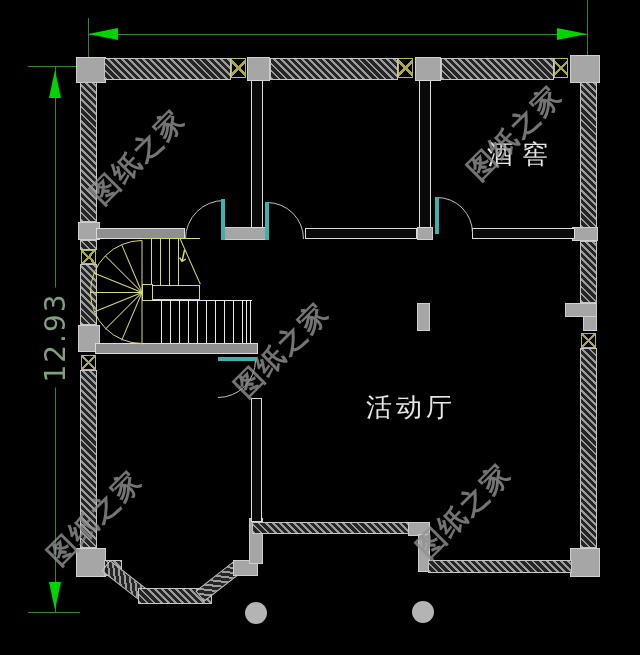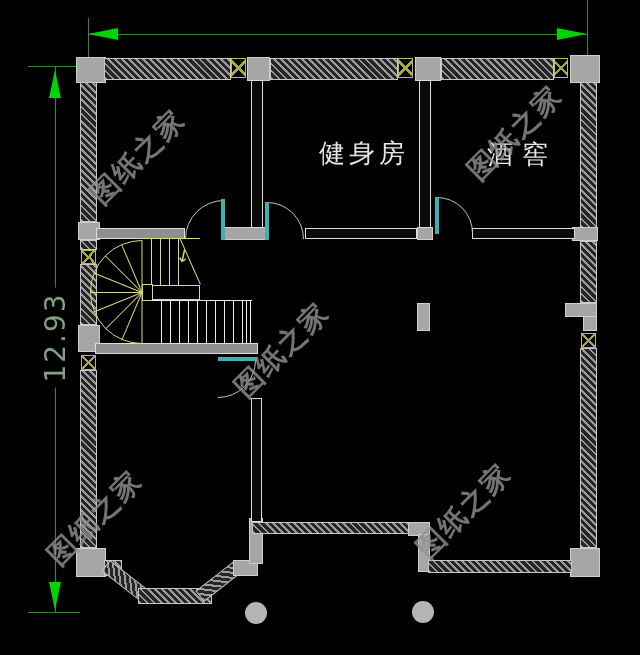--- a/index.html
+++ b/index.html
@@ -167,22 +167,22 @@
   <div class="sw" style="left:215px;top:300px;width:1px;height:43px;"></div>
   <div class="sw" style="left:224px;top:300px;width:1px;height:43px;"></div>
   <div class="sw" style="left:233px;top:300px;width:1px;height:43px;"></div>
   <div class="sw" style="left:242px;top:300px;width:1px;height:43px;"></div>
   <div class="sw" style="left:246px;top:300px;width:1px;height:43px;"></div>
   <div class="sw" style="left:250px;top:300px;width:1px;height:43px;"></div>
 
   <div class="col" style="left:245px;top:602px;width:22px;height:22px;"></div>
   <div class="col" style="left:412px;top:601px;width:22px;height:22px;"></div>
 
-  <div class="room" style="left:319px;top:136px;">健身房</div>
   <div class="room" style="left:487px;top:137px;letter-spacing:9px;">酒窖</div>
+  <div class="room" style="left:366px;top:390px;">活动厅</div>
 
   <div class="wm" style="left:78px;top:138px;">图纸之家</div>
   <div class="wm" style="left:455px;top:114px;">图纸之家</div>
   <div class="wm" style="left:222px;top:331px;">图纸之家</div>
   <div class="wm" style="left:35px;top:499px;">图纸之家</div>
   <div class="wm" style="left:404px;top:492px;">图纸之家</div>
 
 </div>
 
 </body></html>

